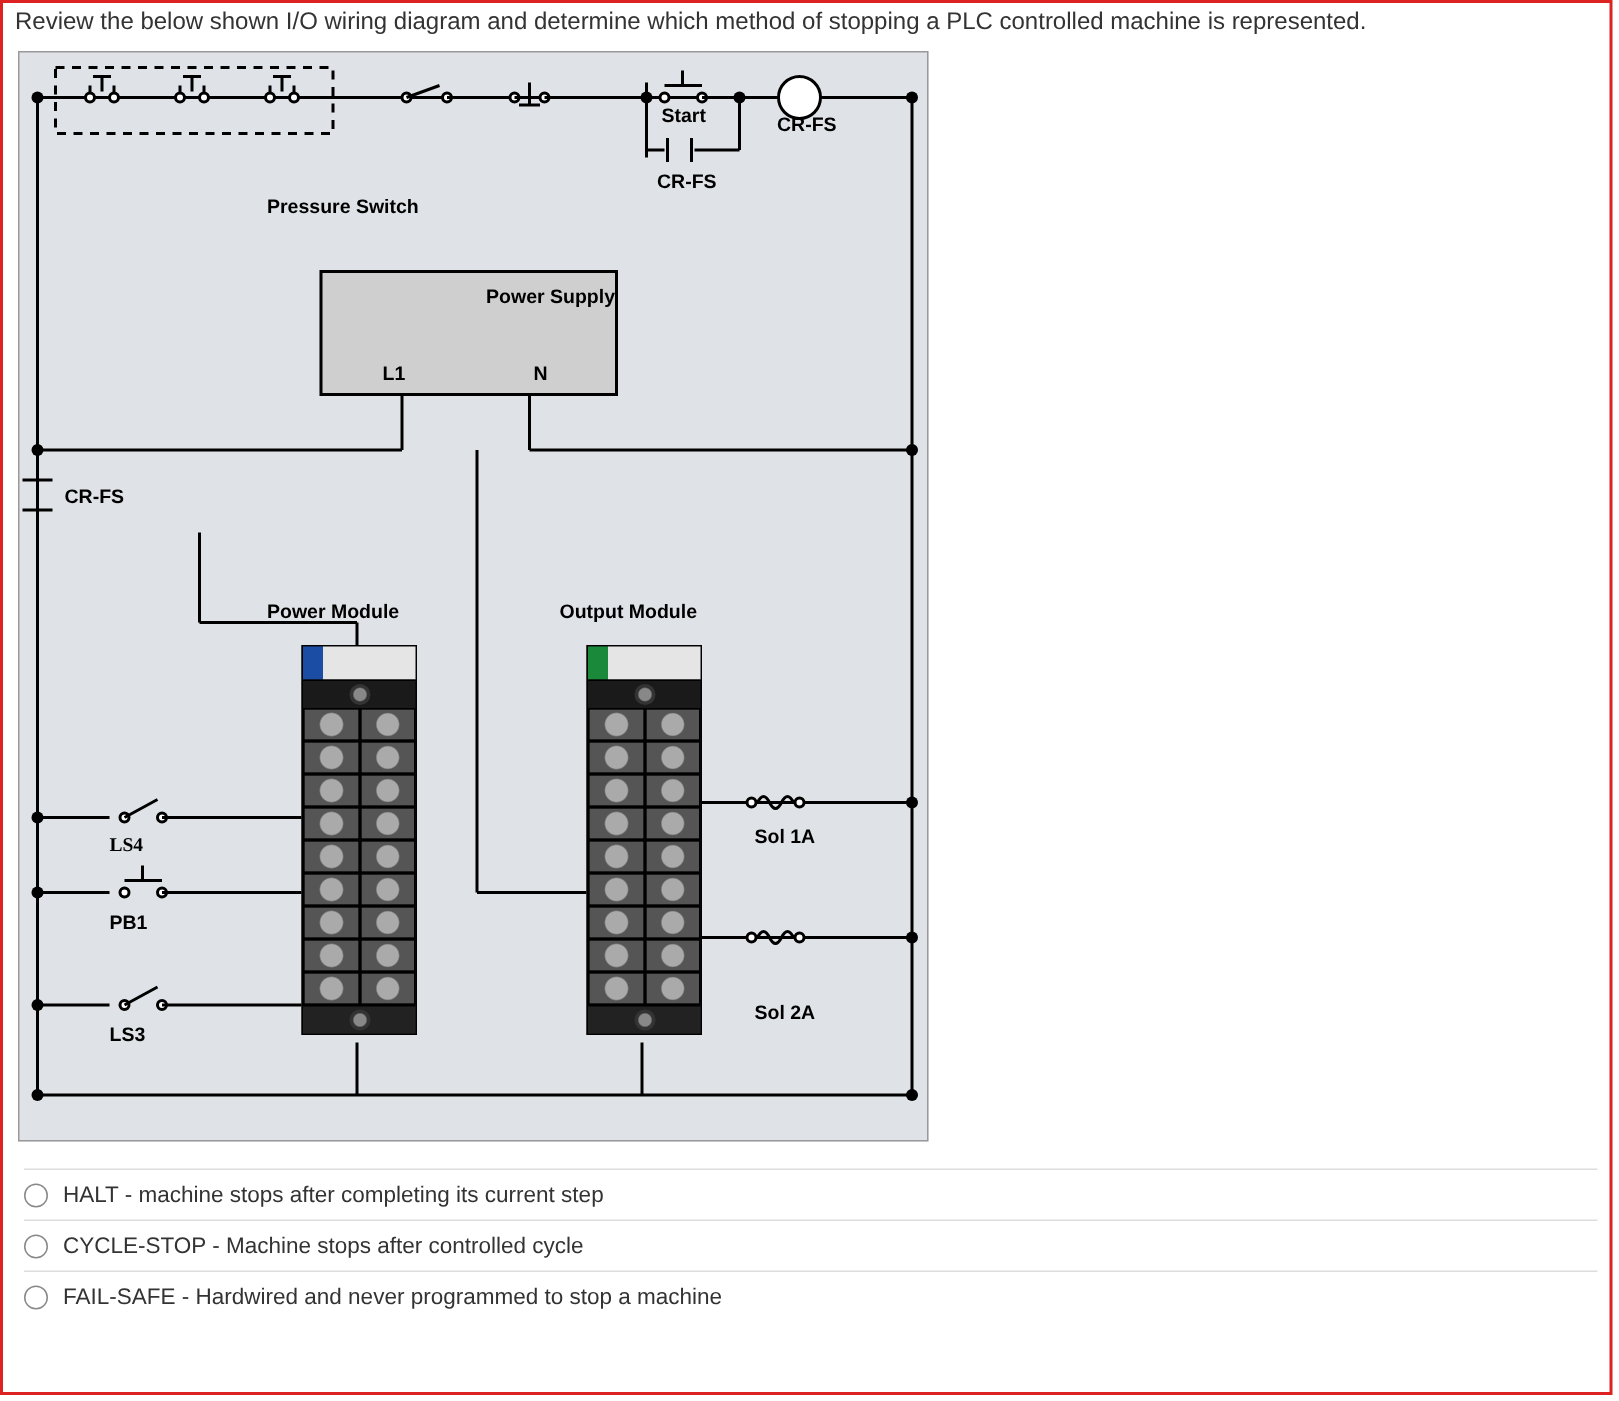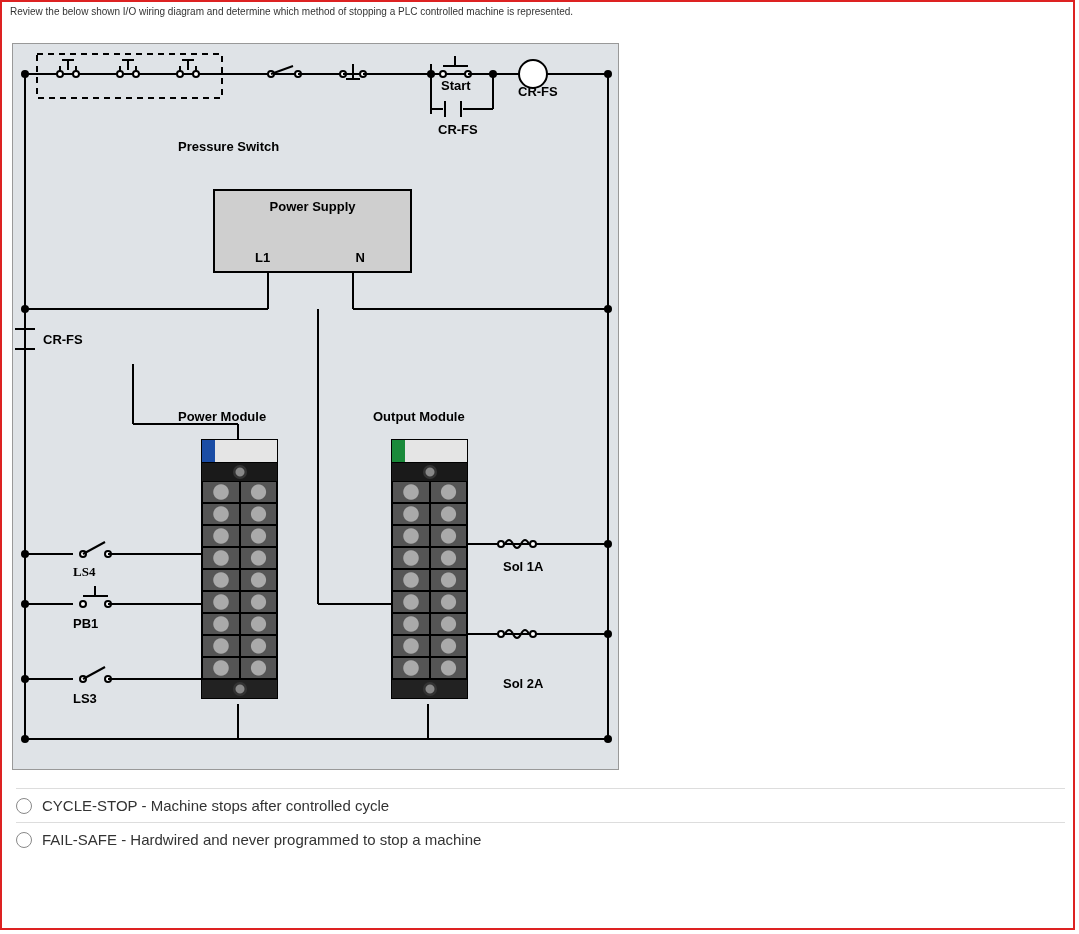--- a/index.html
+++ b/index.html
@@ -12,22 +12,22 @@
   .wrapper {
     border: 2px solid #d22;
     width: 1075px;
     height: 930px;
     box-sizing: border-box;
     padding: 4px 8px 0 8px;
     position: relative;
   }
   .question {
     color: #333;
-    font-size: 10px;
-    margin-bottom: 26px;
+    font-size: 16px;
+    margin-bottom: 10px;
   }
   .diagram-area {
     background: #dfe3e7;
     border: 1px solid #999;
     width: 605px;
     height: 725px;
     margin-left: 2px;
     position: relative;
     font-family: Arial, sans-serif;
     font-weight: bold;
@@ -37,21 +37,21 @@
   .diagram-area svg {
     position: absolute;
     left: 0; top: 0;
   }
   .ps-box {
     position: absolute;
     left: 200px; top: 145px;
     width: 195px; height: 80px;
     background: #cfcfcf;
     border: 2px solid #000;
-    text-align: center;
+    text-align: right;
   }
   .ps-title {
     margin-top: 8px;
   }
   .ps-l1 {
     position: absolute; left: 40px; bottom: 6px;
   }
   .ps-n {
     position: absolute; right: 45px; bottom: 6px;
   }
@@ -363,20 +363,24 @@
           <div class="screw"></div>
         </div>
       <div class="bot-cap"></div>
     </div>
 
   </div>
 
   <div class="options">
     <div class="opt">
       <div class="radio"></div>
+      <span>HALT - machine stops after completing its current step</span>
+    </div>
+    <div class="opt">
+      <div class="radio"></div>
       <span>CYCLE-STOP - Machine stops after controlled cycle</span>
     </div>
     <div class="opt">
       <div class="radio"></div>
       <span>FAIL-SAFE - Hardwired and never programmed to stop a machine</span>
     </div>
   </div>
 
 </div>
 

